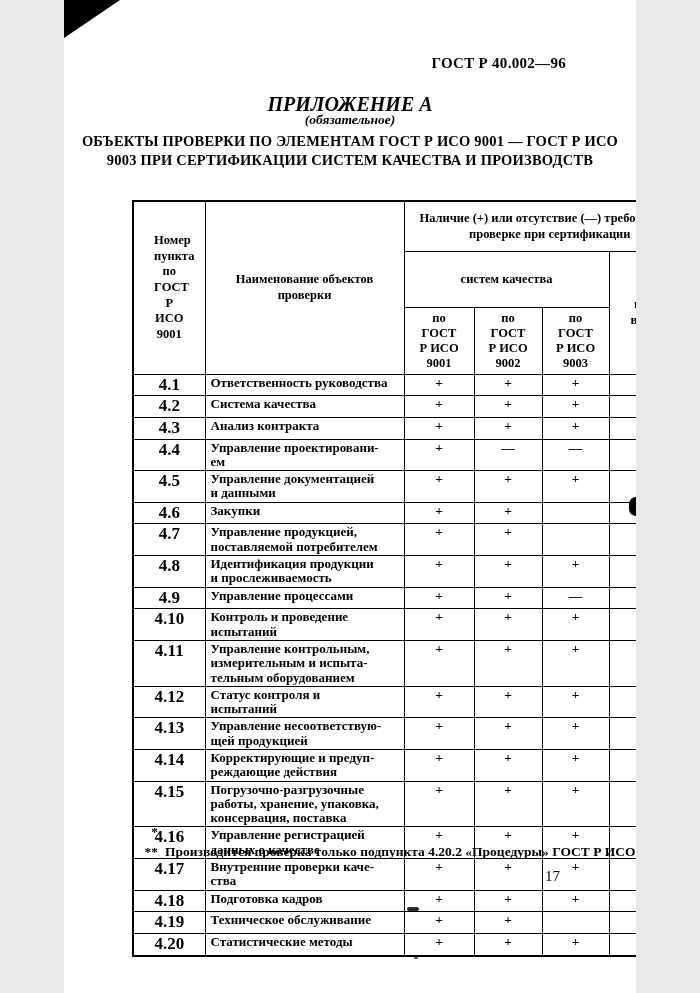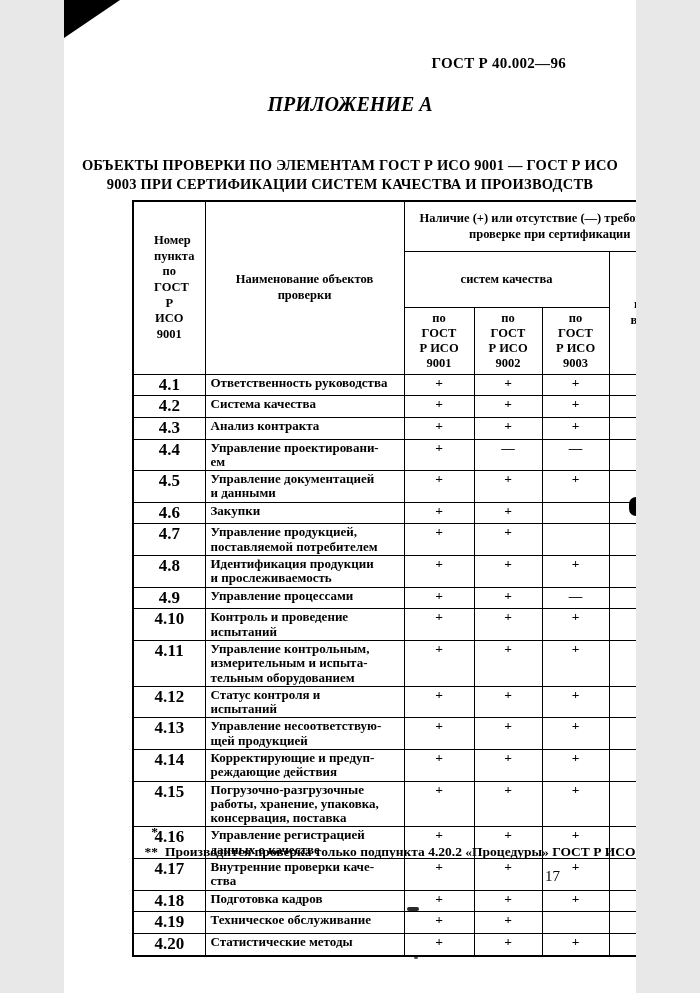--- a/index.html
+++ b/index.html
@@ -5,21 +5,21 @@
   * { margin:0; padding:0; box-sizing:border-box; }
   html,body { background:#e8e8e8; }
   body { font-family:"Liberation Serif","DejaVu Serif",serif; }
   .page {
     position:relative; width:572px; height:993px; background:#ffffff;
     margin:0 auto; overflow:hidden; color:#000;
   }
   .doc-number { position:absolute; top:55px; right:70px; font-weight:bold; font-size:15px; letter-spacing:.3px; }
   .appendix-title { position:absolute; top:93px; left:0; width:100%; text-align:center; font-weight:bold; font-style:italic; font-size:20px; }
   .appendix-subtitle { position:absolute; top:112px; left:0; width:100%; text-align:center; font-weight:bold; font-style:italic; font-size:13.5px; }
-  .main-title { position:absolute; top:156px; left:0; width:100%; text-align:center; font-weight:bold; font-size:14.5px; line-height:1.3; white-space:pre-line; letter-spacing:.2px; }
+  .main-title { position:absolute; top:132px; left:0; width:100%; text-align:center; font-weight:bold; font-size:14.5px; line-height:1.3; white-space:pre-line; letter-spacing:.2px; }
 
   table.tbl {
     position:absolute; top:200px; left:68px; width:563px;
     border-collapse:collapse; table-layout:fixed; font-weight:bold;
     border:2px solid #000;
   }
   .tbl th, .tbl td { border:1px solid #000; }
   .tbl th { font-weight:bold; }
   .h-num, .h-name { font-size:12.5px; line-height:1.25; text-align:center; vertical-align:middle; white-space:pre-line; padding:20px; }
   .h-presence { font-size:12.5px; line-height:1.3; text-align:center; vertical-align:middle; white-space:pre-line; padding:8px 4px; }
@@ -48,20 +48,21 @@
 
 <div class="page">
 
   <div class="corner-artifact"></div>
   <div class="edge-blob"></div>
   <div class="mark-1"></div>
   <div class="mark-2"></div>
 
   <div class="doc-number">ГОСТ Р 40.002—96</div>
   <div class="appendix-title">ПРИЛОЖЕНИЕ А</div>
+  <div class="appendix-subtitle">(обязательное)</div>
   <div class="main-title">ОБЪЕКТЫ ПРОВЕРКИ ПО ЭЛЕМЕНТАМ ГОСТ Р ИСО 9001 — ГОСТ Р ИСО
 9003 ПРИ СЕРТИФИКАЦИИ СИСТЕМ КАЧЕСТВА И ПРОИЗВОДСТВ</div>
 
   <table class="tbl">
     <colgroup>
       <col style="width:72px">
       <col style="width:199px">
       <col style="width:70px">
       <col style="width:68px">
       <col style="width:67px">

